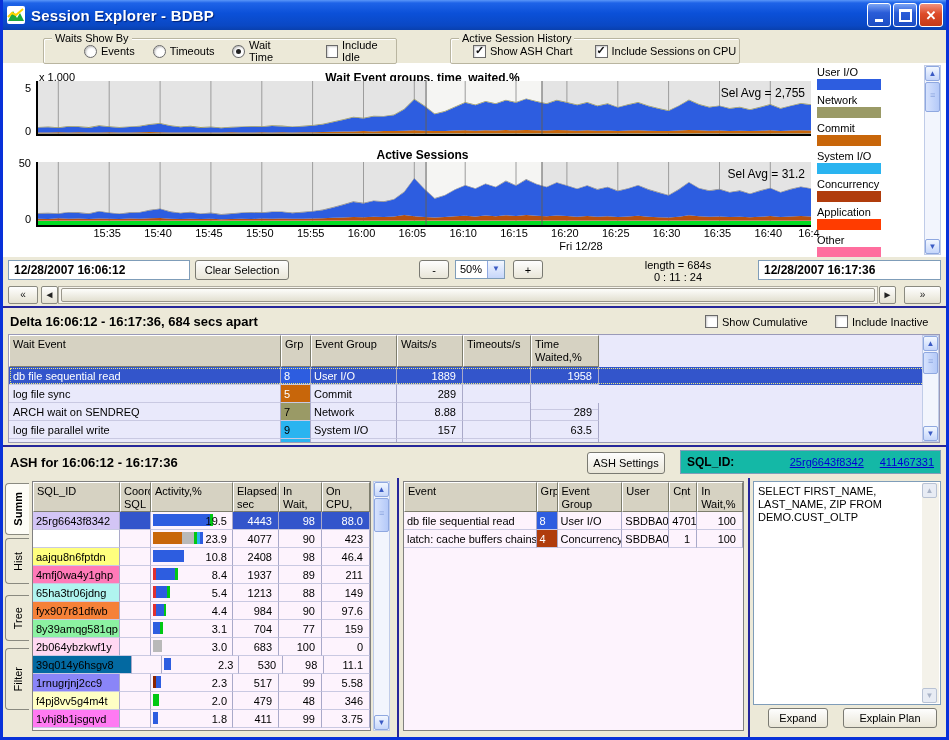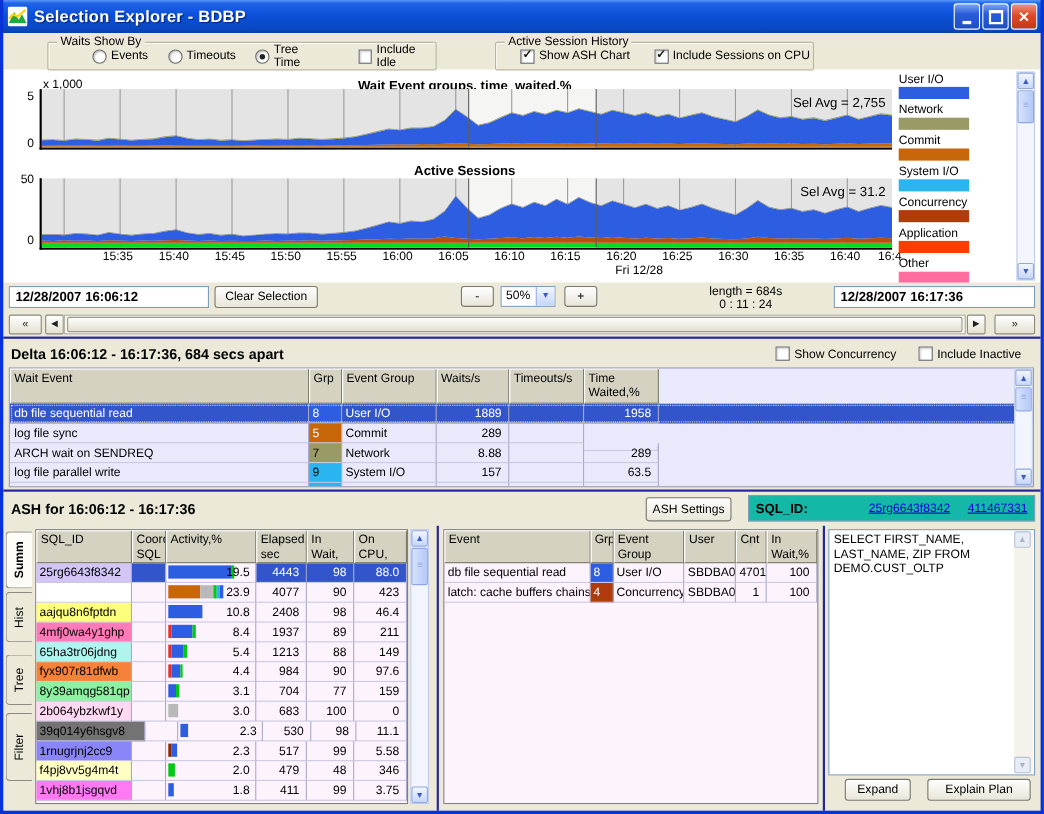--- a/index.html
+++ b/index.html
@@ -114,21 +114,21 @@
   <div class="wb" style="left:0;bottom:0;width:949px;height:3px;"></div>
 
   <div id="titlebar">
     <span id="appicon">
       <svg width="18" height="18" viewBox="0 0 18 18">
         <rect x="0" y="0" width="18" height="18" rx="2" fill="#fff"></rect>
         <polygon points="1,15 6,5 10,12 13,7 17,15" fill="#1faa3c"></polygon>
         <polyline points="1,11 5,7 9,9 16,3" stroke="#ffd400" stroke-width="2" fill="none"></polyline>
       </svg>
     </span>
-    <span class="wtitle">Selection Explorer - BDBP</span>
+    <span class="wtitle">Session Explorer - BDBP</span>
     <span class="winbtns">
       <span class="wbtn">
           <span class="minglyph"></span>
         </span>
       <span class="wbtn">
           <span class="maxglyph"></span>
         </span>
       <span class="wbtn close">✕</span>
     </span>
   </div>
@@ -140,21 +140,21 @@
         <label class="opt">
             <span class="rb"></span>
             <span>Events</span>
           </label>
         <label class="opt">
             <span class="rb"></span>
             <span>Timeouts</span>
           </label>
         <label class="opt on">
             <span class="rb"></span>
-            <span>Tree Time</span>
+            <span>Wait Time</span>
           </label>
         <label class="opt" style="margin-left:12px;">
             <span class="cb"></span>
             <span>Include Idle</span>
           </label>
       </div>
     </div>
     <div class="group" style="left:447px;top:8px;width:288px;">
       <span class="glabel">Active Session History</span>
       <div class="gitems" style="padding-left:22px;gap:22px;">
@@ -316,21 +316,21 @@
       <div class="hsthumb" style="left:2px;width:814px;"></div>
     </div>
     <div class="hsbtn" style="left:876px;width:17px;">►</div>
     <div class="hsbtn" style="left:901px;width:37px;">»</div>
   </div>
 
   <div id="delta">
     <div class="secttitle">Delta 16:06:12 - 16:17:36,  684 secs apart</div>
     <label class="opt" style="position:absolute;left:702px;top:7px;">
         <span class="cb"></span>
-        <span>Show Concurrency</span>
+        <span>Show Cumulative</span>
       </label>
     <label class="opt" style="position:absolute;left:832px;top:7px;">
         <span class="cb"></span>
         <span>Include Inactive</span>
       </label>
     <div id="deltatable">
       <div class="thead" id="dhead">
           <div class="hcell" style="width: 272px;"><b>Wait Event</b></div>
           <div class="hcell" style="width: 30px;"><b>Grp</b></div>
           <div class="hcell" style="width: 86px;"><b>Event Group</b></div>
@@ -540,21 +540,21 @@
               <span class="actbar">
                 <i style="width: 9px; background: rgb(185, 185, 185);"></i>
               </span>
               <span class="actval">3.0</span>
             </div>
             <div class="tcell num" style="width: 46px;">683</div>
             <div class="tcell num" style="width: 43px;">100</div>
             <div class="tcell num" style="width: 48px;">0</div>
           </div>
           <div class="trow" style="height: 18px; line-height: 14px;">
-            <div class="tcell" style="width: 105px; background: #737373;">39q014y6hsgv8</div>
+            <div class="tcell" style="width: 105px; background: #0369a1;">39q014y6hsgv8</div>
             <div class="tcell" style="width: 31px;"></div>
             <div class="tcell actwrap" style="width: 82px;">
               <span class="actbar">
                 <i style="width: 7px; background: rgb(45, 93, 224);"></i>
               </span>
               <span class="actval">2.3</span>
             </div>
             <div class="tcell num" style="width: 46px;">530</div>
             <div class="tcell num" style="width: 43px;">98</div>
             <div class="tcell num" style="width: 48px;">11.1</div>

